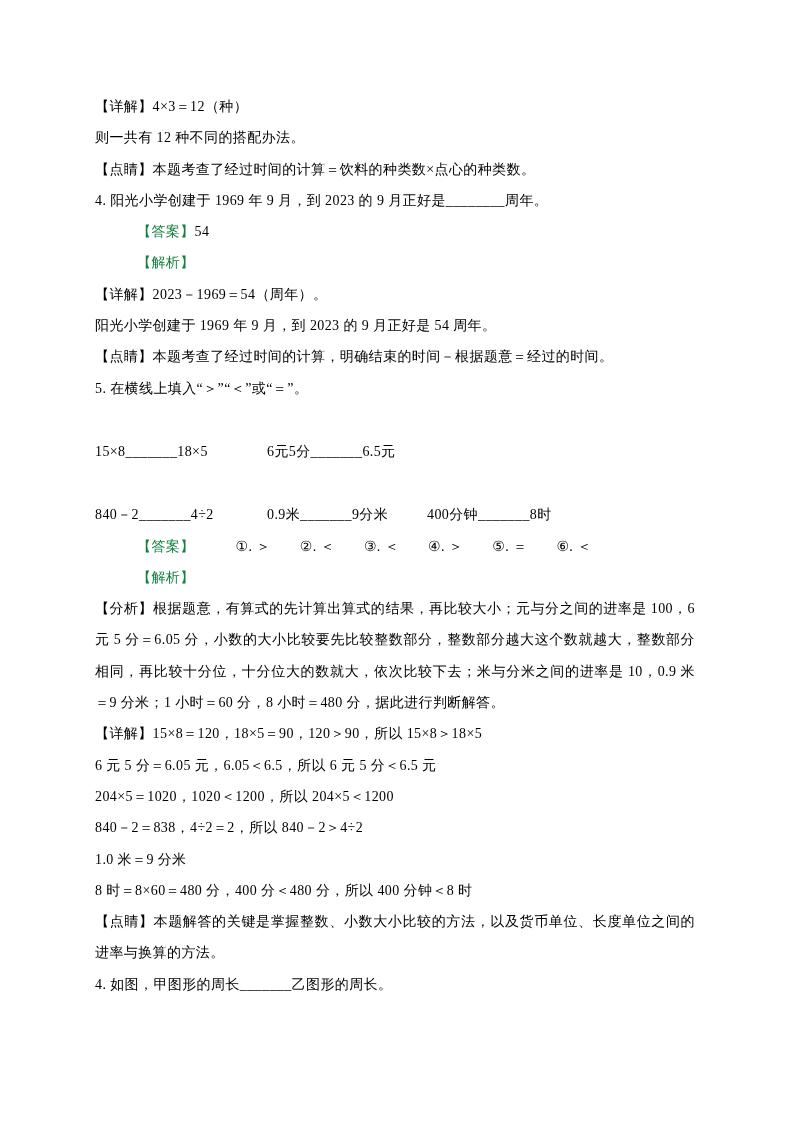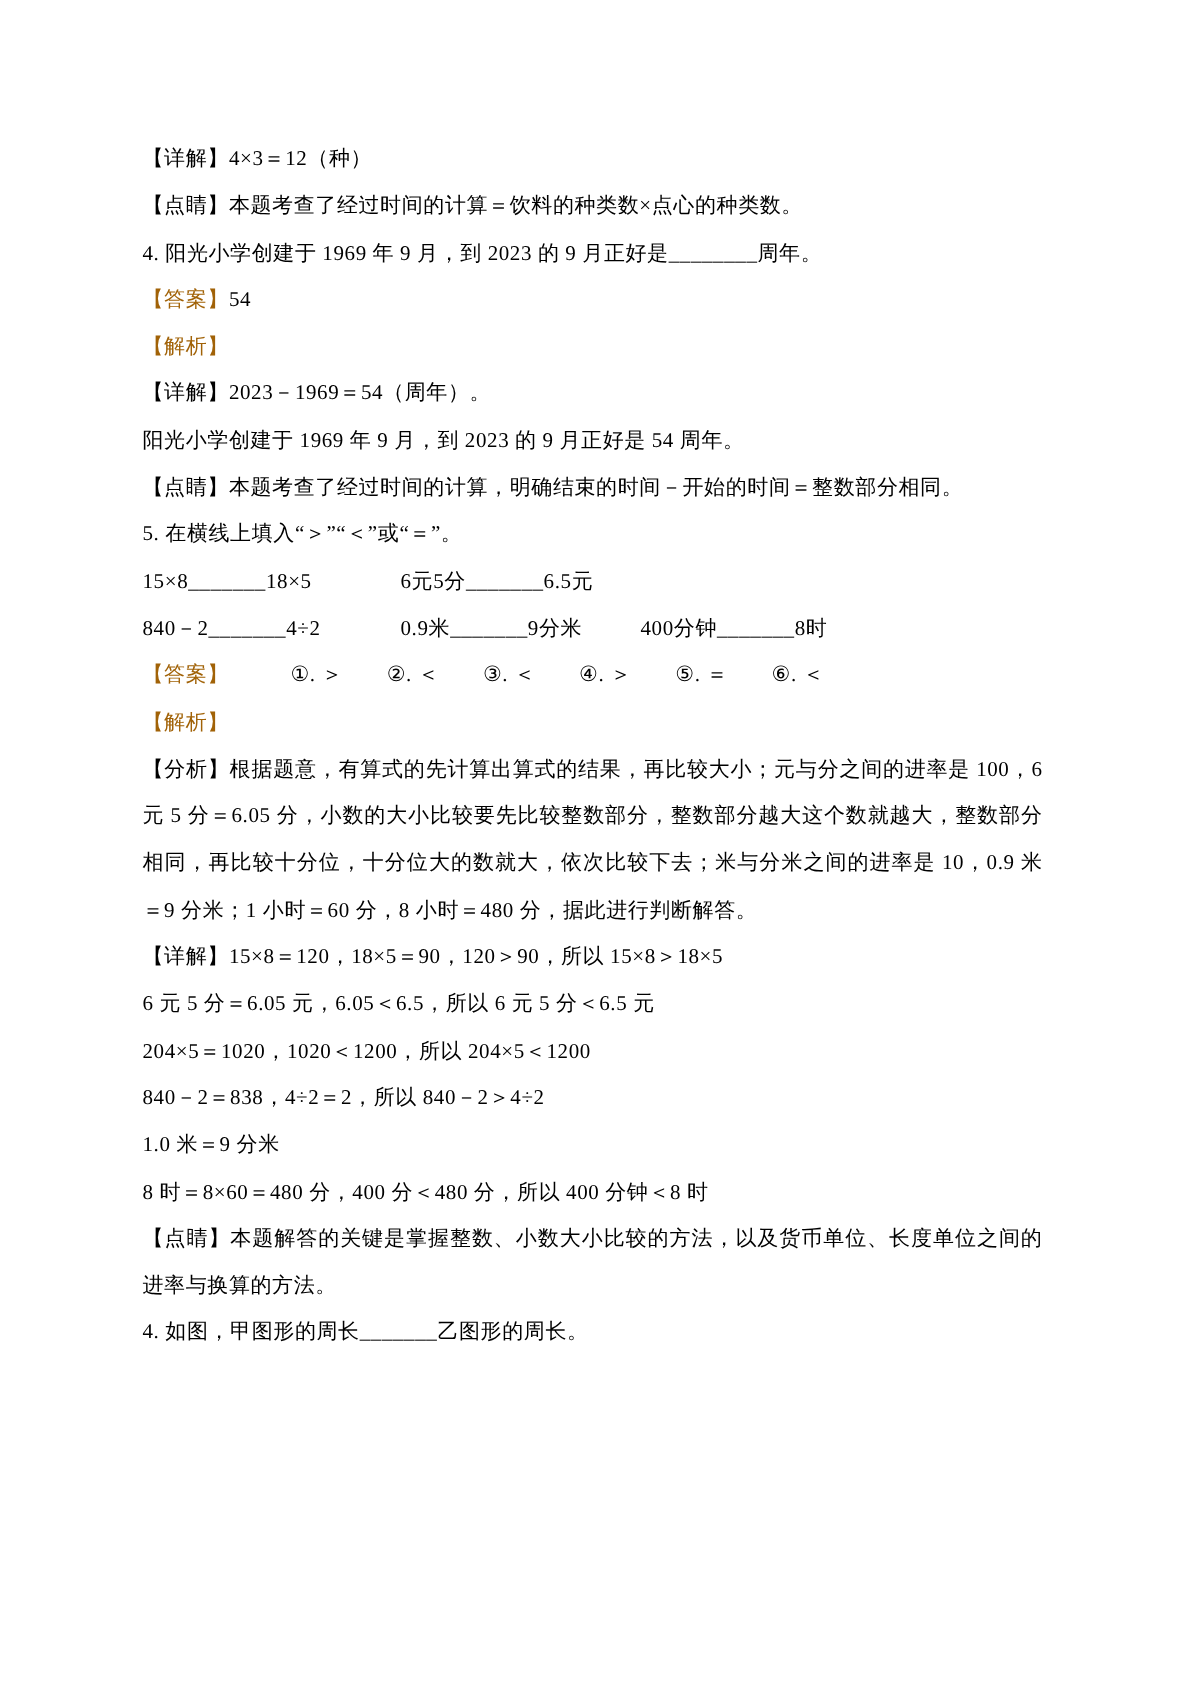--- a/index.html
+++ b/index.html
@@ -23,60 +23,61 @@
   }
   .para {
     margin: 0;
     font-size: 14px;
     line-height: 31.3px;
     text-align: justify;
     letter-spacing: 0.4px;
     word-break: break-all;
   }
   .label { color: #000000; }
-  .label.blue { color: #a16207; }
+  .label.blue { color: #15803d; margin-left: 42px; }
   .grid-row {
     display: flex;
     flex-direction: row;
     align-items: baseline;
   }
   .cell { display: inline-block; }
   .cell.c0 { width: 172px; }
   .cell.c1 { width: 160px; }
   .cell.c2 { flex: 1; }
   .answers-row .ans {
     display: inline-block;
     margin-left: 29px;
     white-space: nowrap;
   }
   .answers-row .ans.first { margin-left: 41px; }
-  .underline-blank { white-space: nowrap; }
+  .underline-blank { white-space: nowrap; margin-top: 32px; }
 </style>
 </head>
 <body>
 
 <div class="page">
 
   <p class="para"><span class="label">【详解】</span><span>4×3＝12（种）</span></p>
 
+  <p class="para"><span>则一共有 12 种不同的搭配办法。</span></p>
 
   <p class="para"><span class="label">【点睛】</span><span>本题考查了经过时间的计算＝饮料的种类数×点心的种类数。</span></p>
 
   <p class="para"><span>4. 阳光小学创建于 1969 年 9 月，到 2023 的 9 月正好是________周年。</span></p>
 
   <p class="para"><span class="label blue">【答案】</span><span>54</span></p>
 
   <p class="para"><span class="label blue">【解析】</span><span></span></p>
 
 
   <p class="para"><span class="label">【详解】</span><span>2023－1969＝54（周年）。</span></p>
 
   <p class="para"><span>阳光小学创建于 1969 年 9 月，到 2023 的 9 月正好是 54 周年。</span></p>
 
-  <p class="para"><span class="label">【点睛】</span><span>本题考查了经过时间的计算，明确结束的时间－开始的时间＝整数部分相同。</span></p>
+  <p class="para"><span class="label">【点睛】</span><span>本题考查了经过时间的计算，明确结束的时间－根据题意＝经过的时间。</span></p>
 
   <p class="para"><span>5. 在横线上填入“＞”“＜”或“＝”。</span></p>
 
   <div class="para grid-row">
     <span class="cell c0 underline-blank">15×8_______18×5</span>
     <span class="cell c1 underline-blank">6元5分_______6.5元</span>
   </div>
 
   <div class="para grid-row">
     <span class="cell c0 underline-blank">840－2_______4÷2</span>

